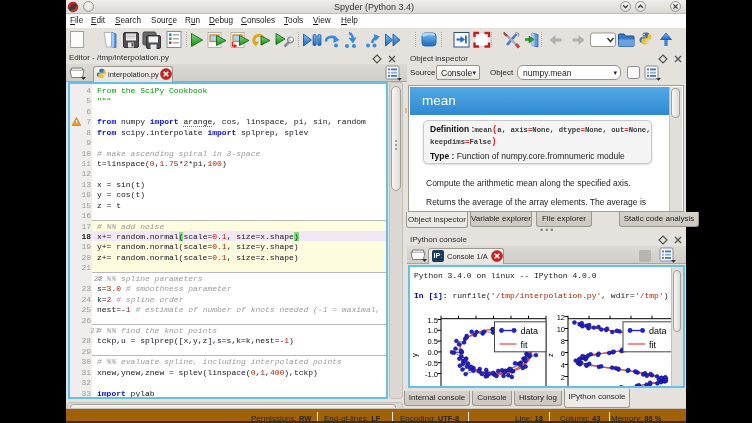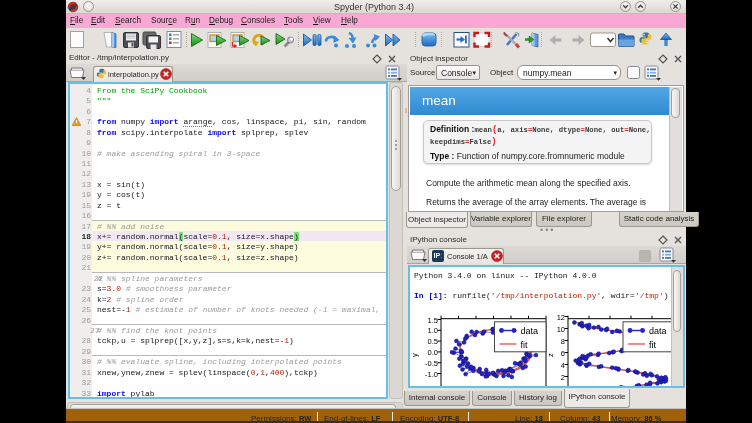--- a/index.html
+++ b/index.html
@@ -1,21 +1,21 @@
 <!DOCTYPE html>
 <html><head><meta charset="utf-8"><style>
 * { margin:0; padding:0; box-sizing:border-box; }
 html,body { width:752px; height:423px; background:#000; overflow:hidden; }
 #app { position:absolute; left:66px; top:0; width:620px; height:423px;
   background:#e5e2de; font-family:"Liberation Sans",sans-serif; }
 .titlebar { position:absolute; left:0; top:0; width:620px; height:14px;
   background:linear-gradient(#efedea,#dcd9d4); border-bottom:1px solid #c0bcb6;
   font-size:9px; color:#333; text-align:center; line-height:14px; }
 .menubar { position:absolute; left:0; top:14px; width:620px; height:14px;
-  background:#f9a8d4; font-size:8.2px; color:#1a1a1a; }
+  background:#ffffff; font-size:8.2px; color:#1a1a1a; }
 .toolbar { position:absolute; left:0; top:28px; width:620px; height:24px; background:#e5e2de; }
 .ptitle { position:absolute; height:12px; font-size:8px; color:#2a2a2a; }
 .panel-tabsbg { background:linear-gradient(#ddd9d5,#d1cdc8); }
 .cl { position:absolute; left:27px; height:10px; white-space:pre; font-family:"Liberation Mono",monospace; font-size:8px; color:#14141e; line-height:10px; }
 .gn { position:absolute; width:21px; text-align:right; height:10px; font-family:"Liberation Mono",monospace; font-size:8px; color:#9a9a9a; line-height:10px; }
 .pm { background:#7ede7e; }
 .tab { position:absolute; border:1px solid #9c978f; border-bottom:none; border-radius:3px 3px 0 0;
   background:linear-gradient(#f4f2ef,#e6e3df); font-size:8.5px; color:#222; }
 .btab { position:absolute; border:1px solid #9c978f; border-top:none; border-radius:0 0 3px 3px;
   background:linear-gradient(#d6d2cc,#ccc7c1); font-size:8px; color:#222; text-align:center; white-space:nowrap; overflow:hidden; }
@@ -293,20 +293,21 @@
 <div style="position:absolute;left:22px;top:271.7px;right:0;height:1px;background:#b8b8b8"></div>
 <div style="position:absolute;left:22px;top:323.9px;right:0;height:1px;background:#b8b8b8"></div>
 <div style="position:absolute;left:22px;top:355.2px;right:0;height:1px;background:#b8b8b8"></div>
 <div class="cl" style="top:86.0px"><span style="color:#00a000">From the SciPy Cookbook</span></div>
 <div class="cl" style="top:96.4px"><span style="color:#00a000">"""</span></div>
 <div class="cl" style="top:106.9px"></div>
 <div class="cl" style="top:127.7px"><b style="color:#0a0ae6">from</b> scipy.interpolate <b style="color:#0a0ae6">import</b> splprep, splev</div>
 <div class="cl" style="top:117.3px"><b style="color:#0a0ae6">from</b> numpy <b style="color:#0a0ae6">import</b> <span style="border-bottom:1px dotted #d06000">arange</span>, cos, linspace, pi, sin, random</div>
 <div class="cl" style="top:138.2px"></div>
 <div class="cl" style="top:148.6px"><i style="color:#9b9b9b"># make ascending spiral in 3-space</i></div>
+<div class="cl" style="top:159.0px">t=linspace(<span style="color:#b02408">0</span>,<span style="color:#b02408">1.75</span>*<span style="color:#b02408">2</span>*pi,<span style="color:#b02408">100</span>)</div>
 <div class="cl" style="top:169.4px"></div>
 <div class="cl" style="top:179.9px">x = sin(t)</div>
 <div class="cl" style="top:190.3px">y = cos(t)</div>
 <div class="cl" style="top:200.7px">z = t</div>
 <div class="cl" style="top:211.2px"></div>
 <div class="cl" style="top:221.6px"><i style="color:#9b9b9b"># %% add noise</i></div>
 <div class="cl" style="top:232.0px">x+= random.normal<span class="pm">(</span>scale=<span style="color:#b02408">0.1</span>, size=x.shape<span class="pm">)</span></div>
 <div class="cl" style="top:242.4px">y+= random.normal(scale=<span style="color:#b02408">0.1</span>, size=y.shape)</div>
 <div class="cl" style="top:252.9px">z+= random.normal(scale=<span style="color:#b02408">0.1</span>, size=z.shape)</div>
 <div class="cl" style="top:263.3px"></div>

